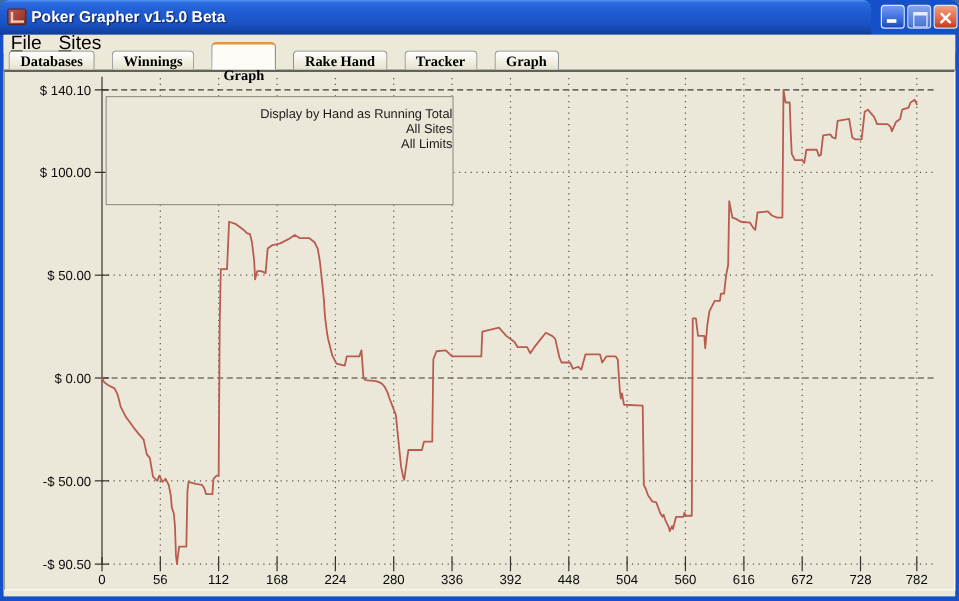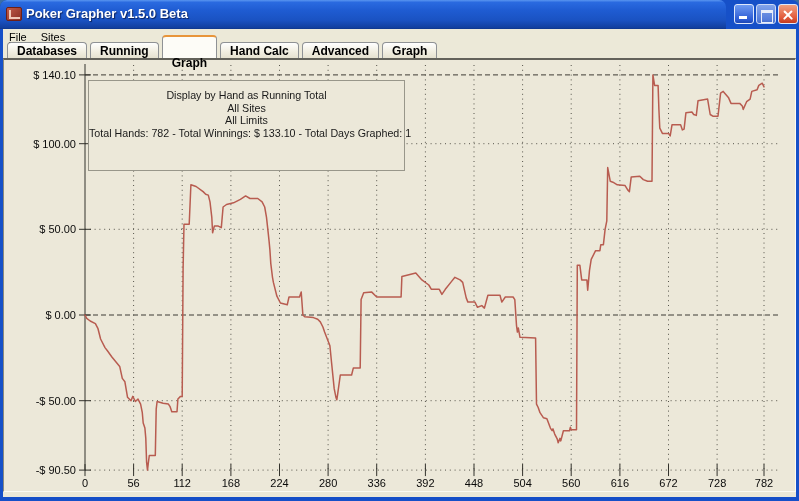--- a/index.html
+++ b/index.html
@@ -24,44 +24,44 @@
   .btn-min::after { content:""; position:absolute; left:4px; bottom:4px; width:8px; height:3px; background:#fff; }
   .btn-max::after { content:""; position:absolute; left:4px; top:5px; width:10px; height:9px;
     border:1px solid #fff; border-top:3px solid #fff; }
   .btn-close::before, .btn-close::after { content:""; position:absolute; left:3px; top:8.5px;
     width:12px; height:2.4px; background:#fff; border-radius:1px; }
   .btn-close::before { transform:rotate(45deg); }
   .btn-close::after  { transform:rotate(-45deg); }
   
   .client { position:absolute; left:3px; top:29px; width:793px; height:468px; background:#ece9d8; }
   .menubar { position:absolute; left:3px; top:29px; width:793px; height:15px; background:#ece9d8;
-    font-size:11px; color:#000; padding-left:6px; display:flex; gap:14px; align-items:center; }
+    font-size:16px; color:#000; padding-left:6px; display:flex; gap:14px; align-items:center; }
   .menu-item { display:inline-block; }
   .menu-item::first-letter { text-decoration:underline; }
   
-  .tabs { position:absolute; left:7px; top:41px; height:17px; display:flex; gap:3px; align-items:flex-end; z-index:6; }
+  .tabs { position:absolute; left:7px; top:41px; height:17px; display:flex; gap:14px; align-items:flex-end; z-index:6;font-family:Liberation Serif, serif; }
   .tab { font-size:12px; font-weight:bold; color:#000; padding:1px 9px 2px 9px; height:16px;
     background:linear-gradient(180deg,#ffffff,#f2efe2 55%,#e6e2d0);
     border:1px solid #8f9295; border-bottom:none; border-radius:4px 4px 0 0; white-space:nowrap; }
   .tab.active { height:21px; padding-top:19px; background:#fdfcf7; border-top:2px solid #e8953a;
     border-radius:4px 4px 0 0; position:relative; z-index:7; }
   
   .panel { position:absolute; left:3px; top:58px; width:793px; height:434px; background:#ece8d9;
     border-top:2px solid #63625a; border-left:1px solid #8a897c; border-right:1px solid #fcfbf3;
     border-bottom:1px solid #fcfbf3; }
   #chart-svg { position:absolute; left:0; top:0; width:799px; height:501px; z-index:3; pointer-events:none; }
   .gl-dot  { stroke:#55534a; stroke-width:1; stroke-dasharray:1 3.8; fill:none; }
   .gl-dash { stroke:#3d3b34; stroke-width:1; stroke-dasharray:5 3; fill:none; }
   .tick    { stroke:#33322c; stroke-width:1; }
   .axis    { stroke:#33322c; stroke-width:1; fill:none; }
   .ylab, .xlab { font-family:"Liberation Sans", sans-serif; font-size:11px; fill:#0a0a0a; }
   .series { fill:none; stroke-width:1.5px; stroke-linejoin:round; stroke-linecap:round; }
   
-  .infobox { position:absolute; left:88px; top:80px; width:317px; height:91px; background:#ece8d9;
-    border:1px solid #98968a; z-index:4; text-align:center; font-size:10.7px; color:#1a1a1a;
+  .infobox { position:absolute; left:88px; top:80px; width:290px; height:91px; background:#ece8d9;
+    border:1px solid #98968a; z-index:4; text-align:right; font-size:10.7px; color:#1a1a1a;
     padding-top:8px; line-height:12.7px; white-space:nowrap; }
 </style>
 </head>
 <body>
 
 <div class="window">
 
   <div class="titlebar">
     <div class="app-icon"></div>
     <div class="title-text">Poker Grapher v1.5.0 Beta</div>
@@ -72,24 +72,24 @@
 
   <div class="client"></div>
 
   <div class="menubar">
     <span class="menu-item">File</span>
     <span class="menu-item">Sites</span>
   </div>
 
   <div class="tabs">
     <div class="tab">Databases</div>
-    <div class="tab">Running</div>
+    <div class="tab">Winnings</div>
     <div class="tab active">Graph</div>
-    <div class="tab">Hand Calc</div>
-    <div class="tab">Advanced</div>
+    <div class="tab">Rake Hand</div>
+    <div class="tab">Tracker</div>
     <div class="tab">Graph</div>
   </div>
 
   <div class="panel"></div>
 
   <svg id="chart-svg" viewBox="0 0 799 501" xmlns="http://www.w3.org/2000/svg">
       <line x1="85" x2="779" y1="74.9" y2="74.9" class="gl-dash"></line>
       <line x1="79" x2="91" y1="74.9" y2="74.9" class="tick"></line>
       <text x="76" y="78.9" class="ylab" text-anchor="end">$ 140.10</text>
       <line x1="85" x2="779" y1="143.7" y2="143.7" class="gl-dot"></line>
@@ -152,16 +152,15 @@
       <line x1="764.0" x2="764.0" y1="464.07175" y2="476.07175" class="tick"></line>
       <text x="764.0" y="487.07175" class="xlab" text-anchor="middle">782</text>
       <line x1="85" x2="85" y1="64" y2="470.07175" class="axis"></line>
       <polyline points="85.0,315.0 86.7,318.4 90.2,321.0 95.4,323.6 98.0,328.7 100.6,339.0 105.0,347.6 107.6,351.0 111.9,357.0 115.4,361.3 119.7,366.4 122.3,378.4 124.9,381.8 127.5,397.2 131.0,400.7 132.8,396.4 135.4,401.5 138.0,399.0 140.6,404.1 142.3,412.7 143.2,423.0 144.9,428.1 145.8,438.4 146.6,462.4 147.5,470.1 148.4,462.4 149.3,455.5 155.3,455.5 156.2,409.2 157.1,401.5 163.1,403.2 168.4,404.1 170.1,406.7 171.8,411.8 177.0,411.8 177.9,399.0 180.5,396.4 182.2,396.4 183.1,268.7 184.0,224.2 189.2,224.2 190.9,184.8 196.1,186.5 203.1,191.6 205.7,194.2 208.3,195.1 210.0,201.9 211.8,217.3 212.6,232.8 214.4,225.9 217.8,225.9 221.3,227.6 223.1,207.0 226.5,204.5 233.5,202.8 240.4,199.3 245.6,195.9 250.0,198.5 257.8,198.5 262.1,201.9 264.7,207.0 266.5,217.3 268.2,232.8 269.1,241.3 269.9,249.9 270.8,263.6 272.5,277.3 273.4,282.4 276.9,296.2 280.4,303.0 287.3,304.7 289.0,297.0 299.5,297.0 301.2,291.9 302.9,315.0 304.7,316.7 313.4,317.6 317.7,319.3 320.3,321.9 322.9,327.0 324.6,332.1 327.3,339.0 329.9,345.8 331.6,363.0 334.2,388.7 335.9,397.2 336.8,399.8 337.7,393.8 340.3,375.0 351.6,375.0 353.3,368.1 360.2,368.1 361.1,299.6 363.7,292.7 371.5,291.9 376.7,297.0 401.1,297.0 401.9,276.4 408.9,274.7 415.8,273.0 421.9,279.9 428.8,285.0 431.4,289.3 439.3,289.3 441.9,294.4 445.3,289.3 451.4,281.6 454.9,277.3 460.1,279.9 462.7,282.4 466.2,297.9 467.9,302.1 474.9,302.1 477.5,307.3 481.8,305.6 484.4,308.1 487.9,295.3 500.0,295.3 501.8,302.1 505.3,297.0 513.1,297.0 514.8,299.6 516.5,325.3 517.4,332.1 518.3,327.9 520.0,337.3 535.6,338.1 536.5,404.1 538.2,407.5 540.0,412.7 543.5,417.8 546.9,418.7 550.4,428.1 552.1,430.7 553.0,428.9 554.7,434.1 557.3,439.2 558.2,442.7 560.0,438.4 560.8,440.9 563.4,430.7 569.5,430.7 570.4,427.2 571.2,429.8 576.5,429.8 577.3,265.3 579.9,265.3 581.7,279.9 586.9,279.9 587.7,290.2 589.5,270.4 591.2,259.3 595.6,250.7 599.9,250.7 600.8,244.7 603.4,244.7 605.1,229.3 606.8,220.8 607.7,167.6 610.3,181.3 612.9,182.2 617.3,184.8 625.1,185.6 627.7,189.9 629.4,191.6 631.2,177.1 639.8,176.2 643.3,179.6 647.6,181.3 652.0,181.3 652.9,74.9 654.6,85.4 658.1,85.4 658.9,109.4 659.8,128.2 662.4,133.4 668.5,133.4 670.2,135.9 672.0,124.8 680.6,124.8 682.4,129.9 684.1,129.1 685.9,112.8 691.9,112.0 693.7,114.5 696.3,115.4 698.0,100.8 707.6,99.1 710.2,114.5 712.8,116.2 718.0,116.2 720.6,93.1 723.2,91.4 728.4,97.4 731.0,103.4 739.7,103.4 742.3,106.0 743.2,109.4 746.6,101.7 750.1,99.1 751.8,91.4 757.1,89.7 758.8,85.4 762.3,83.2 764.0,86.9" class="series" stroke="#b85c50"></polyline>
     </svg>
 
   <div class="infobox">
     <div>Display by Hand as Running Total</div>
     <div>All Sites</div>
     <div>All Limits</div>
-    <div>Total Hands: 782 - Total Winnings: $ 133.10 - Total Days Graphed: 1</div>
   </div>
 
 </div>
 
 </body></html>

